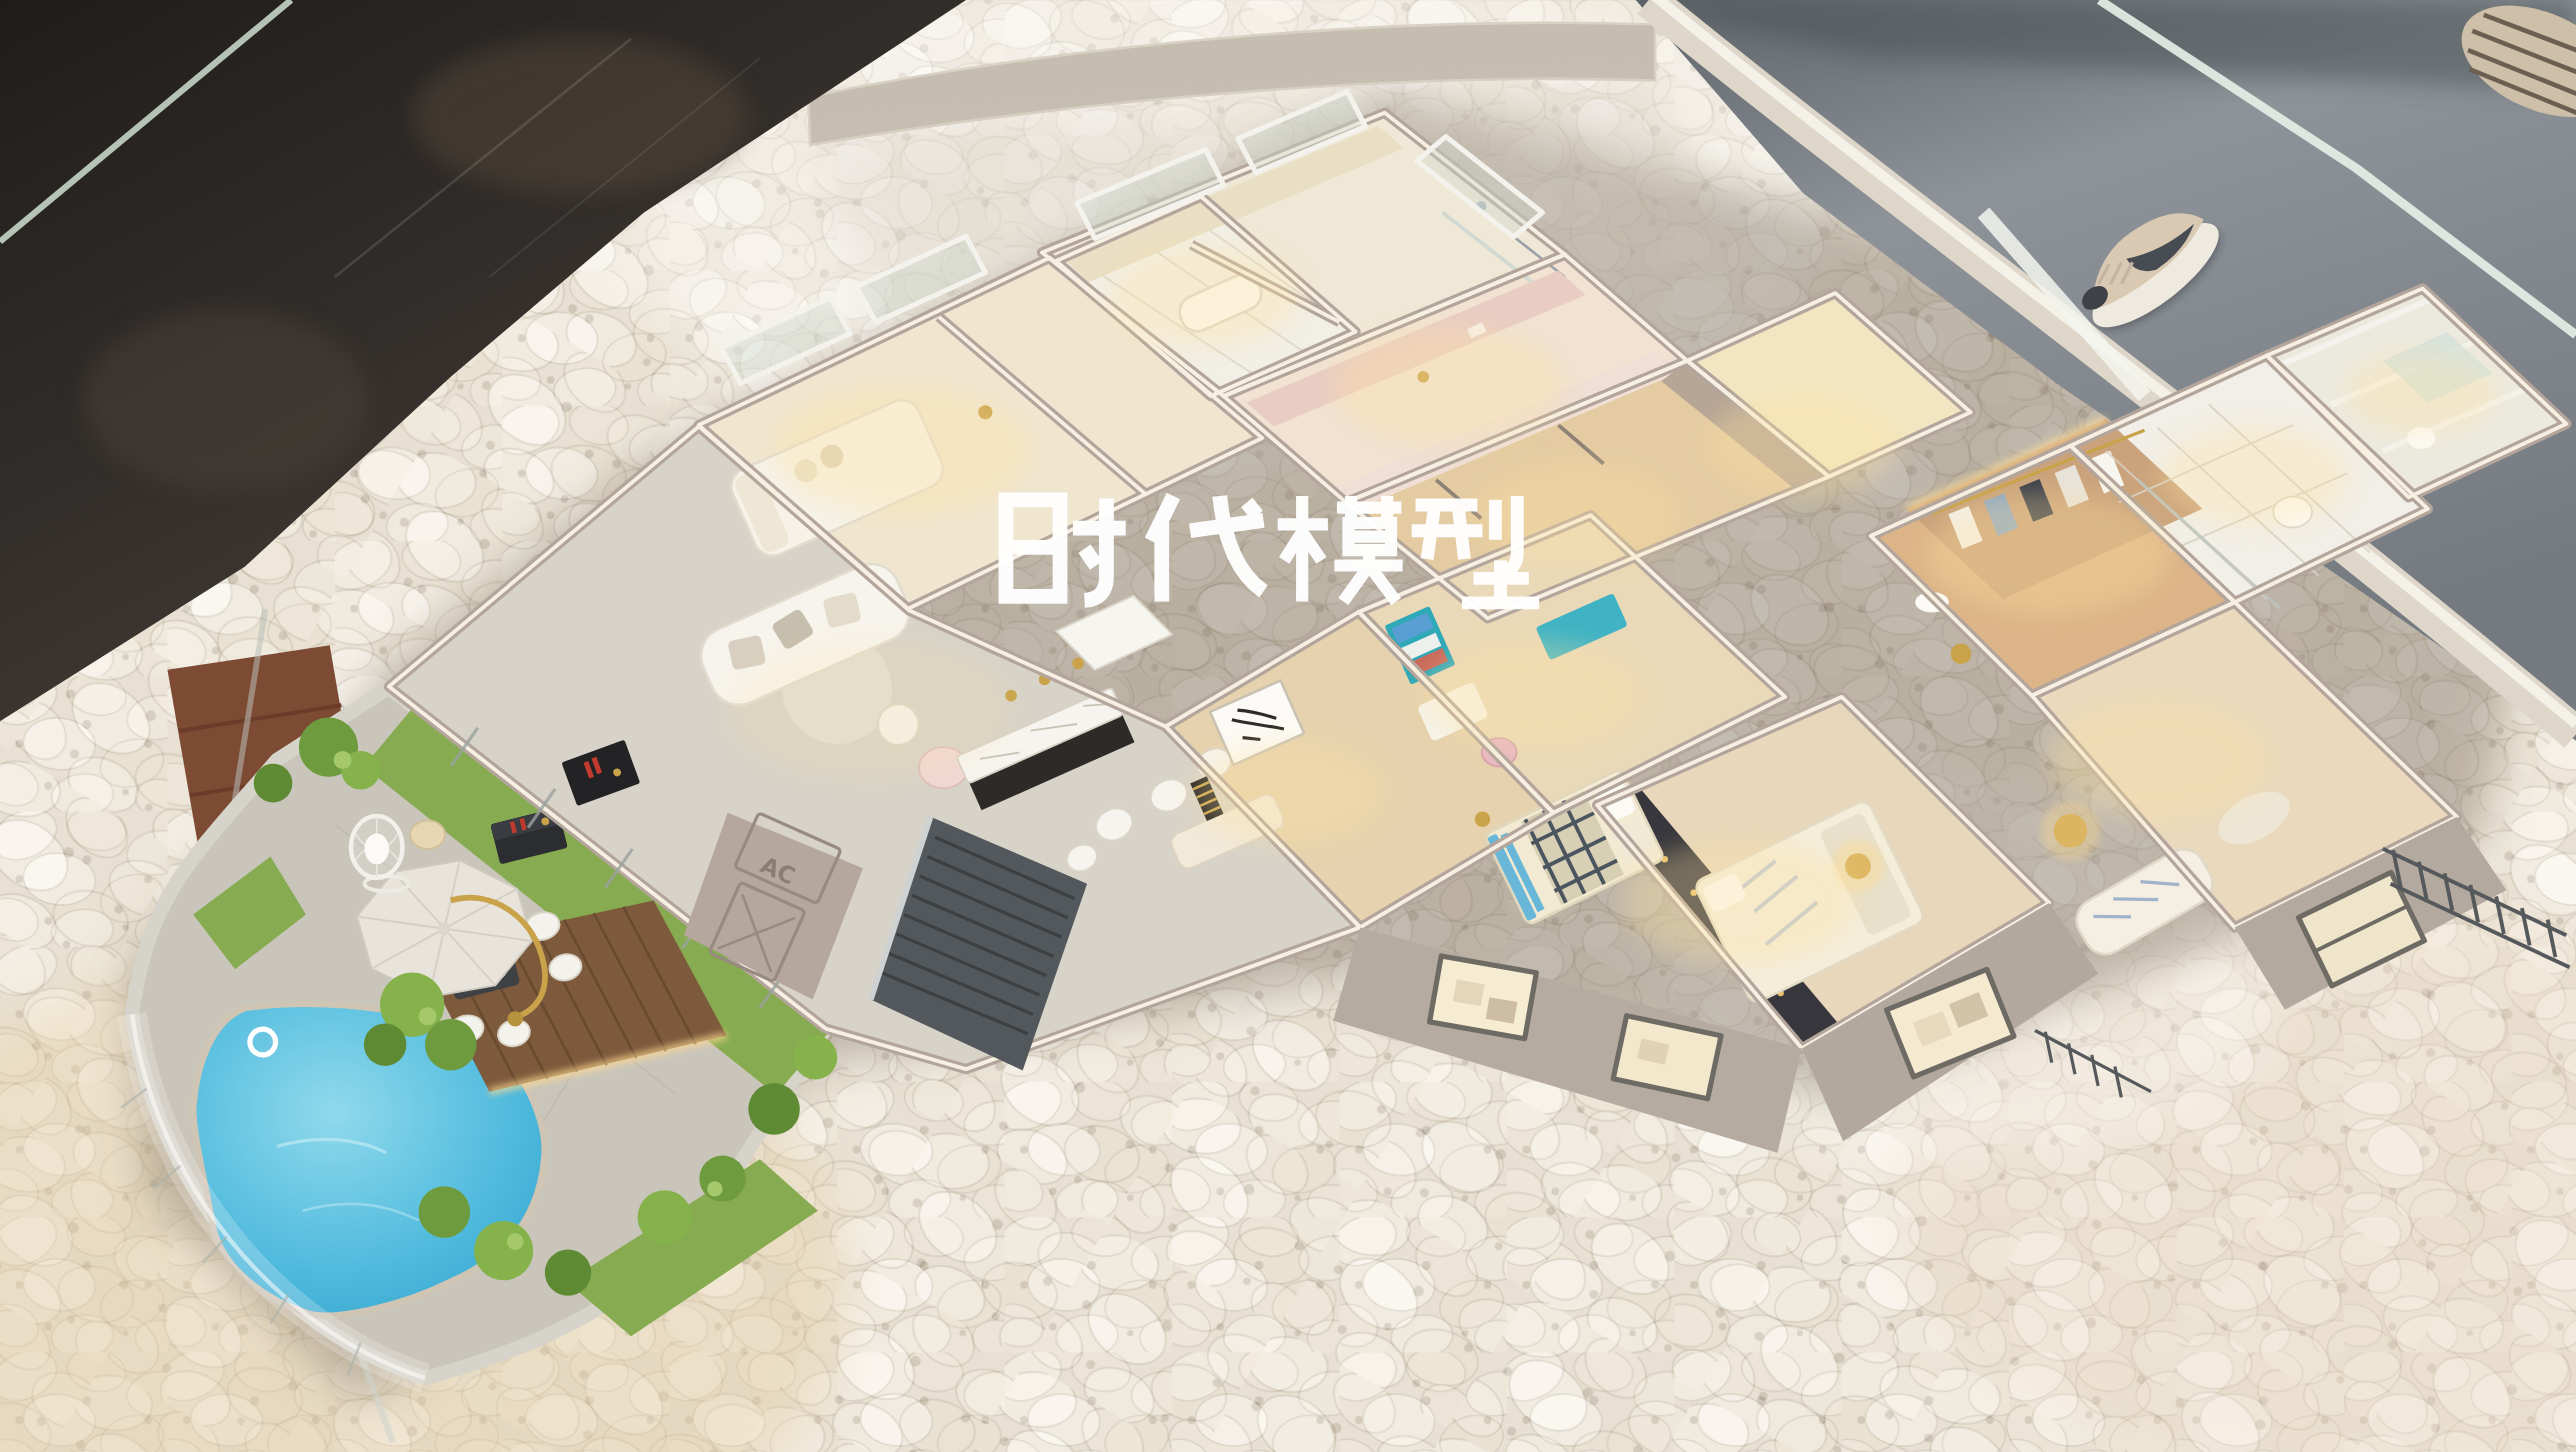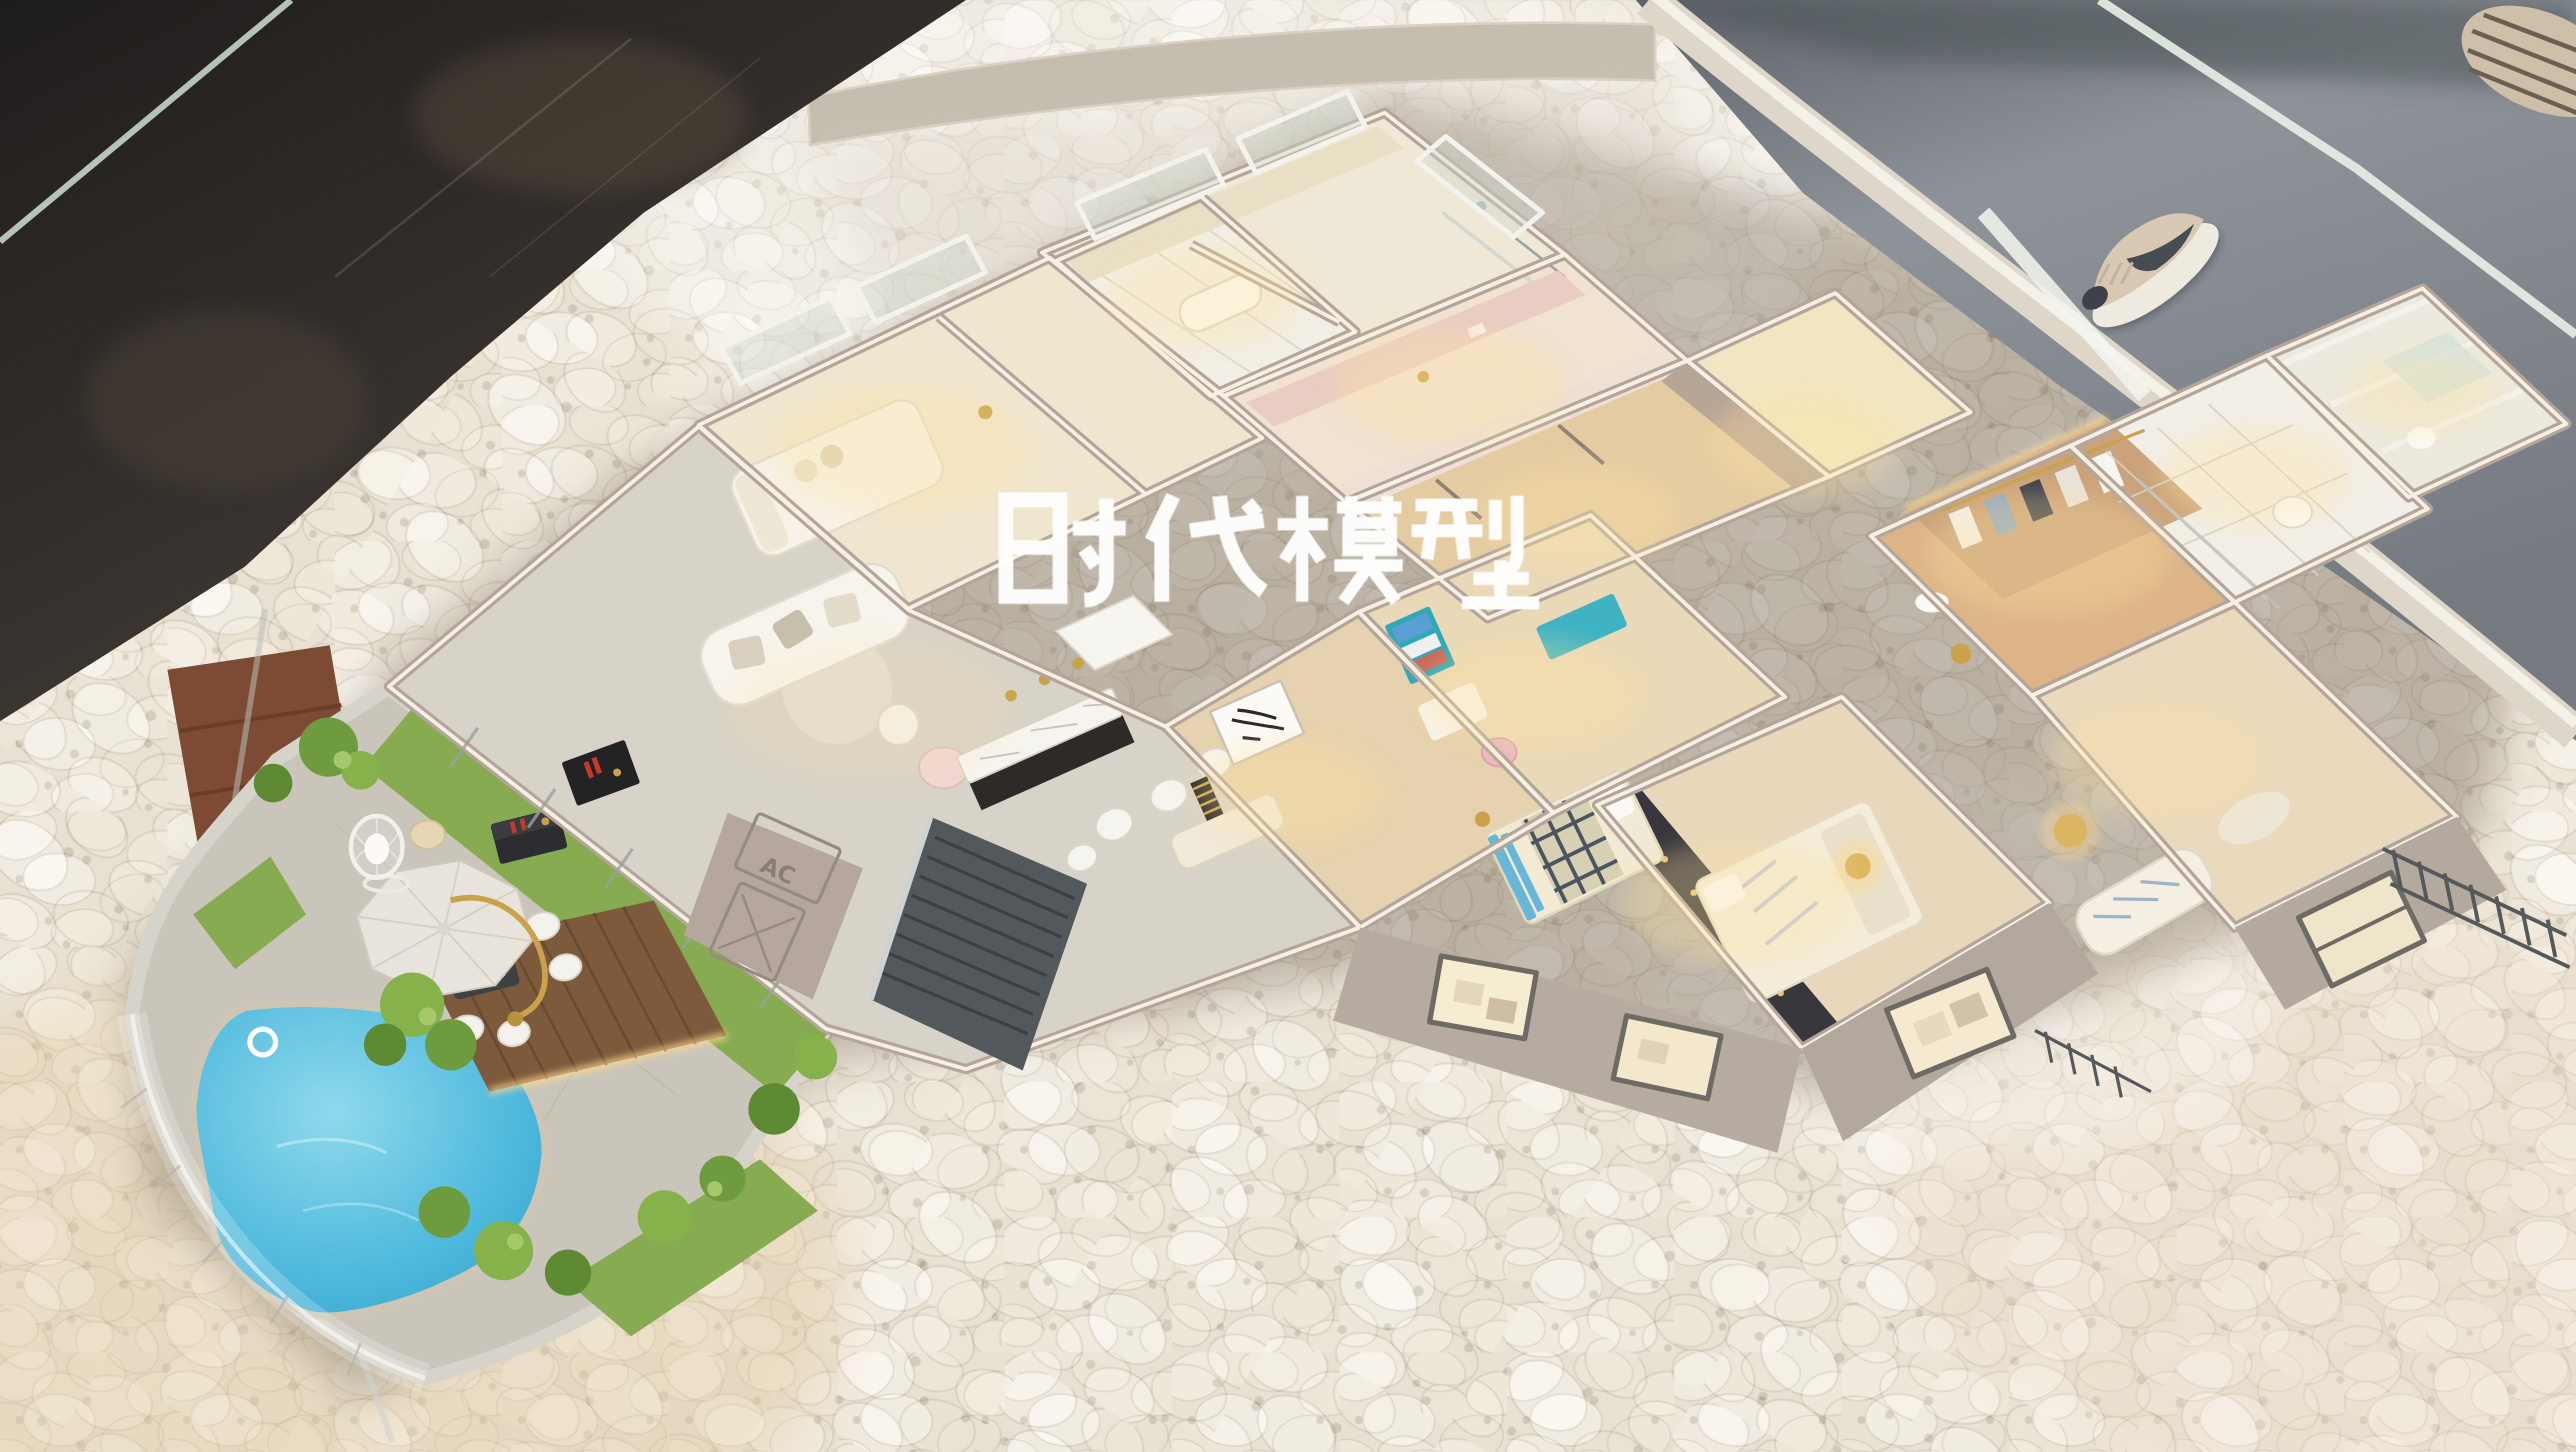--- a/index.html
+++ b/index.html
@@ -676,14 +676,15 @@
           <path d="M82,38 L92,122"></path>
       <path d="M140,30 V92"></path>
           <path d="M174,24 V112 Q174,140 148,142"></path>
       <path d="M148,124 V190"></path>
           <path d="M106,152 H192"></path>
           <path d="M88,190 H208"></path>
     </g>
   </g>
 </svg>
 
+<div class="sr-watermark">时代模型</div>
 </div>
 
 
 </body></html>

